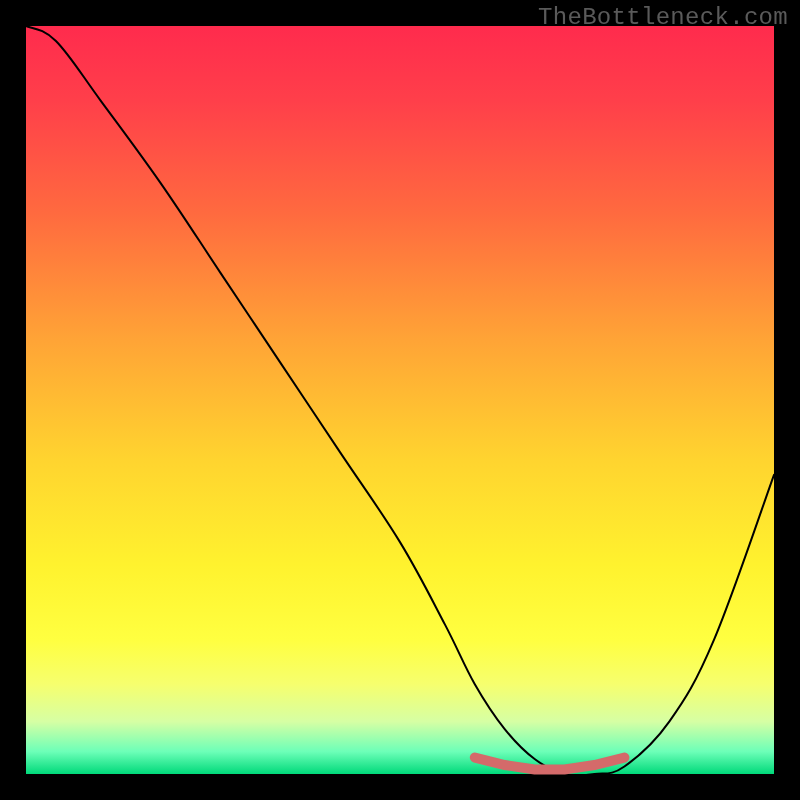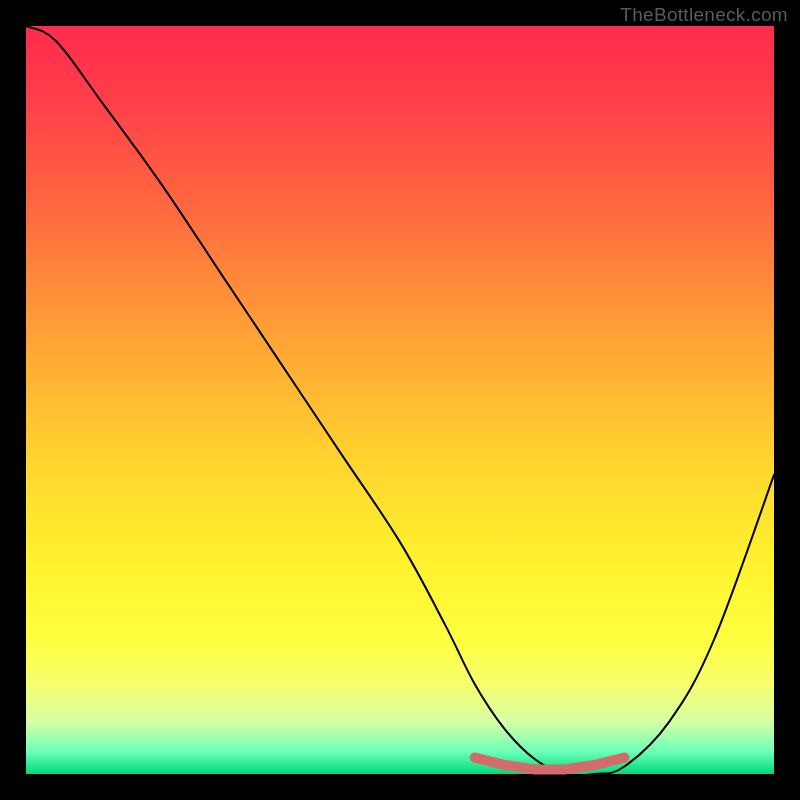--- a/index.html
+++ b/index.html
@@ -35,24 +35,25 @@
       #f6ff6e 88%,
       #d6ffa4 93%,
       #6dffb8 97%,
       #00d97a 100%
     );
   }
   .watermark {
     position: absolute;
     top: 4px;
     right: 12px;
-    font-size: 19px;
+    font-size: 24px;
     font-weight: 500;
     color: #5a5a5a;
     letter-spacing: 0.3px;
+    font-family: Liberation Mono, monospace;
   }
   svg.curve {
     position: absolute;
     left: 0;
     top: 0;
     width: 748px;
     height: 748px;
     overflow: visible;
   }
 </style>

